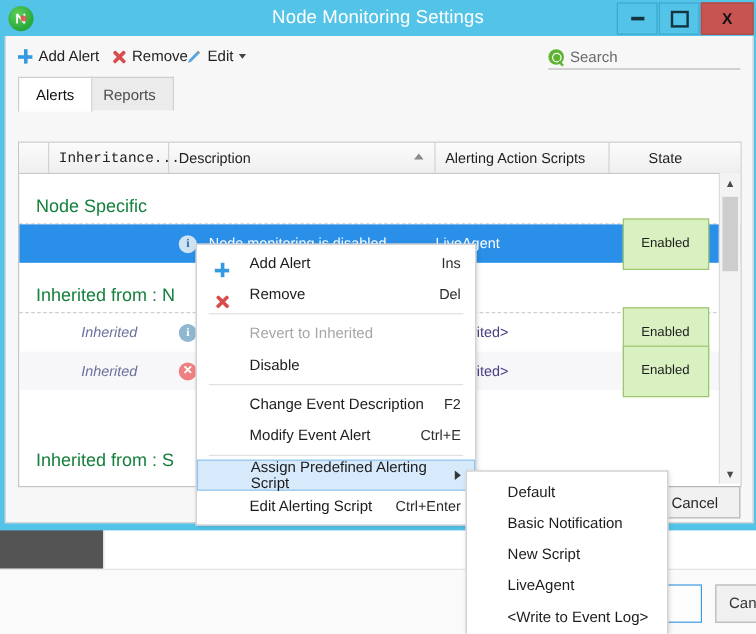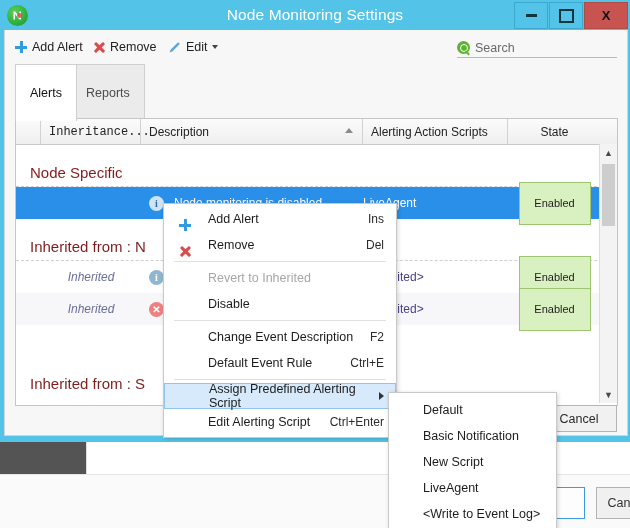--- a/index.html
+++ b/index.html
@@ -55,38 +55,38 @@
 
   .searchbox{position:absolute;right:10px;top:8px;width:160px;height:19px;border-bottom:1px solid #b9b9b9;display:flex;align-items:center;}
   .search-ico{width:13px;height:13px;border-radius:50%;background:#5eb430;position:relative;margin-right:5px;flex:0 0 auto;
       display:flex;align-items:center;justify-content:center;}
   .search-ico .gl{width:6px;height:6px;border:1.6px solid #ffffff;border-radius:50%;}
   .search-ico .hd{position:absolute;right:0px;bottom:0px;width:5px;height:1.8px;background:#5eb430;transform:rotate(45deg);}
   .search-ph{font-size:12.5px;color:#6a6a6a;}
 
   
   .tabs{position:relative;height:27px;margin-left:10px;}
-  .tab{position:absolute;top:0;height:27px;padding:14px 14px;display:flex;align-items:center;justify-content:center;
+  .tab{position:absolute;top:0;height:27px;padding:0 14px;display:flex;align-items:center;justify-content:center;
      font-size:12.5px;border:1px solid #cfcfcf;border-bottom:none;}
   .tab.active{background:#ffffff;color:#111;z-index:3;height:28px;}
   .tab.inactive{background:#ebebeb;color:#4c4c4c;}
 
   
   .gridwrap{position:absolute;left:10px;top:88px;width:601px;height:286px;background:#ffffff;border:1px solid #c6c6c6;}
   .grid-head{display:flex;height:25px;background:linear-gradient(#fbfbfb,#efefef);border-bottom:1px solid #c9c9c9;}
   .gh{display:flex;align-items:center;height:25px;border-right:1px solid #d2d2d2;font-size:12px;color:#222;padding-left:8px;box-sizing:border-box;position:relative;}
   .gh.c0{width:25px;padding:0;}
   .gh.c1{width:100px;font-family:Liberation Mono, monospace;}
   .gh.c2{width:222px;}
   .gh.c3{width:145px;}
   .gh.c4{width:93px;justify-content:center;padding-left:0;border-right:none;}
   .sort-asc{position:absolute;right:9px;top:9px;width:0;height:0;border-left:4.5px solid transparent;border-right:4.5px solid transparent;border-bottom:5px solid #8a8a8a;}
 
   .grid-body{position:relative;height:259px;overflow:hidden;}
-  .group-hdr{height:42px;display:flex;align-items:flex-end;padding:16px 0 5px 14px;font-size:15px;color:#7f1d1d;
+  .group-hdr{height:42px;display:flex;align-items:flex-end;padding:16px 0 5px 14px;font-size:15px;color:#15803d;
      border-bottom:1px dashed #cfcfcf;box-sizing:border-box;}
   .grow{display:flex;align-items:center;height:32px;box-sizing:border-box;}
   .grow.selected{background:#2a8fe8;color:#fff;}
   .grow.alt{background:#f7f6f9;}
   .cell{box-sizing:border-box;display:flex;align-items:center;height:100%;font-size:12px;}
   .cell.c0{width:25px;}
   .cell.c1{width:100px;justify-content:center;font-style:italic;color:#6a6f9a;font-size:12px;}
   .cell.c2{width:222px;padding-left:8px;}
   .cell.c2 .ico{margin-right:10px;}
   .cell.c3{width:145px;color:#4a3f86;}
@@ -170,21 +170,21 @@
             <span class="plus-ico"></span>
           </span>
         <span>Add Alert</span>
       </div>
       <div class="tb-item" style="left:88px;">
         <span class="tb-ico">
             <span class="x-ico"></span>
           </span>
         <span>Remove</span>
       </div>
-      <div class="tb-item" style="left:163px;">
+      <div class="tb-item" style="left:150px;">
         <span class="tb-ico">
           <svg width="13" height="13" viewBox="0 0 13 13">
             <path d="M1.5 11.5 L2.6 8.7 L9.3 2 L11 3.7 L4.3 10.4 Z" fill="#5aa7dd"></path>
             <path d="M9.3 2 L10.1 1.2 L11.8 2.9 L11 3.7 Z" fill="#888"></path>
           </svg>
         </span>
         <span>Edit</span>
         <span class="caret-dn"></span>
       </div>
       <div class="searchbox">
@@ -306,21 +306,21 @@
   </div>
   <div class="mi">
     <span>Disable</span>
   </div>
   <div class="msep"></div>
   <div class="mi">
     <span>Change Event Description</span>
     <span class="short">F2</span>
   </div>
   <div class="mi">
-    <span>Default Event Rule</span>
+    <span>Modify Event Alert</span>
     <span class="short">Ctrl+E</span>
   </div>
   <div class="msep"></div>
   <div class="mi hl">
     <span>Assign Predefined Alerting Script</span>
     <span class="submark"></span>
   </div>
   <div class="mi">
     <span>Edit Alerting Script</span>
     <span class="short">Ctrl+Enter</span>

